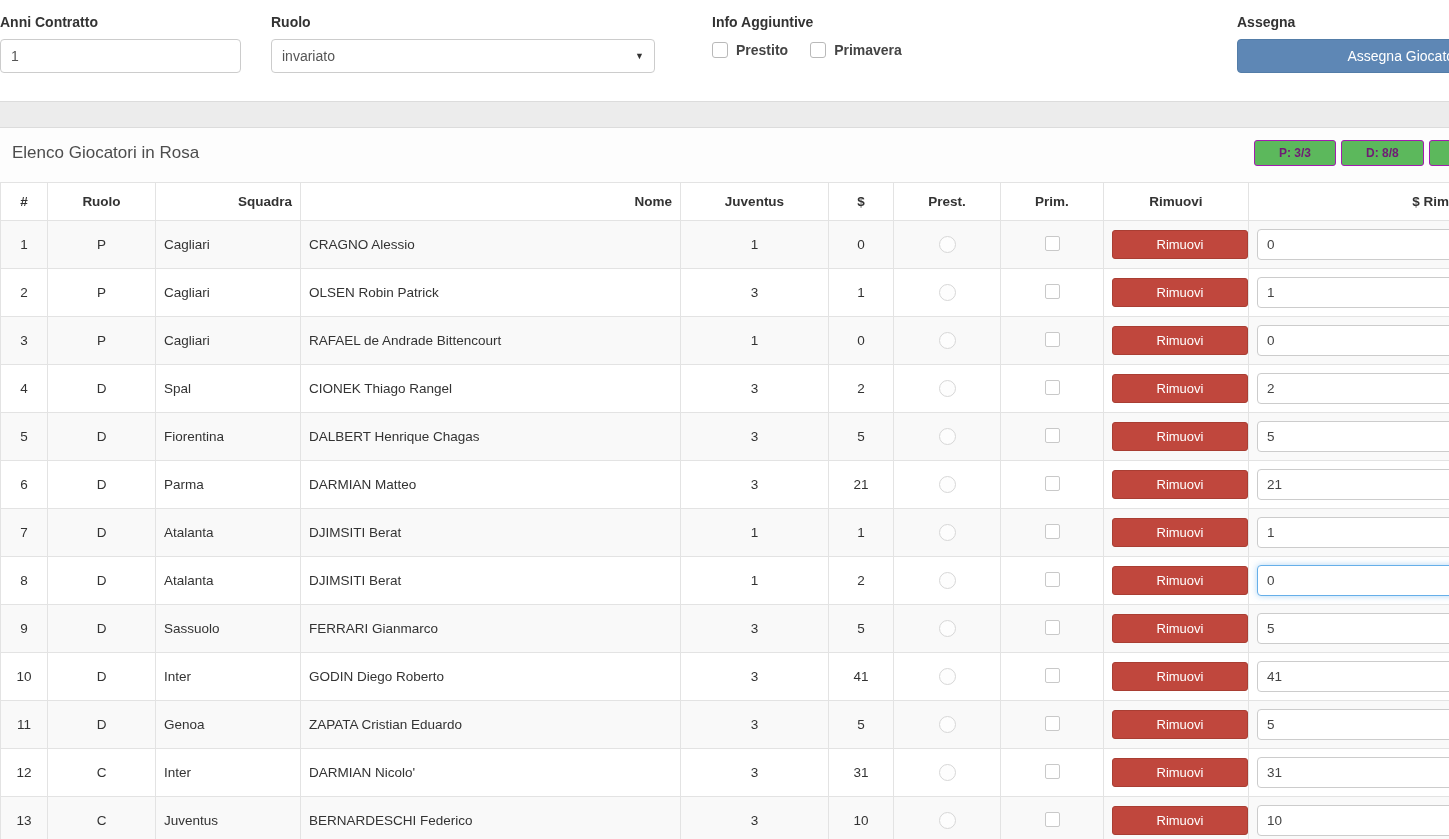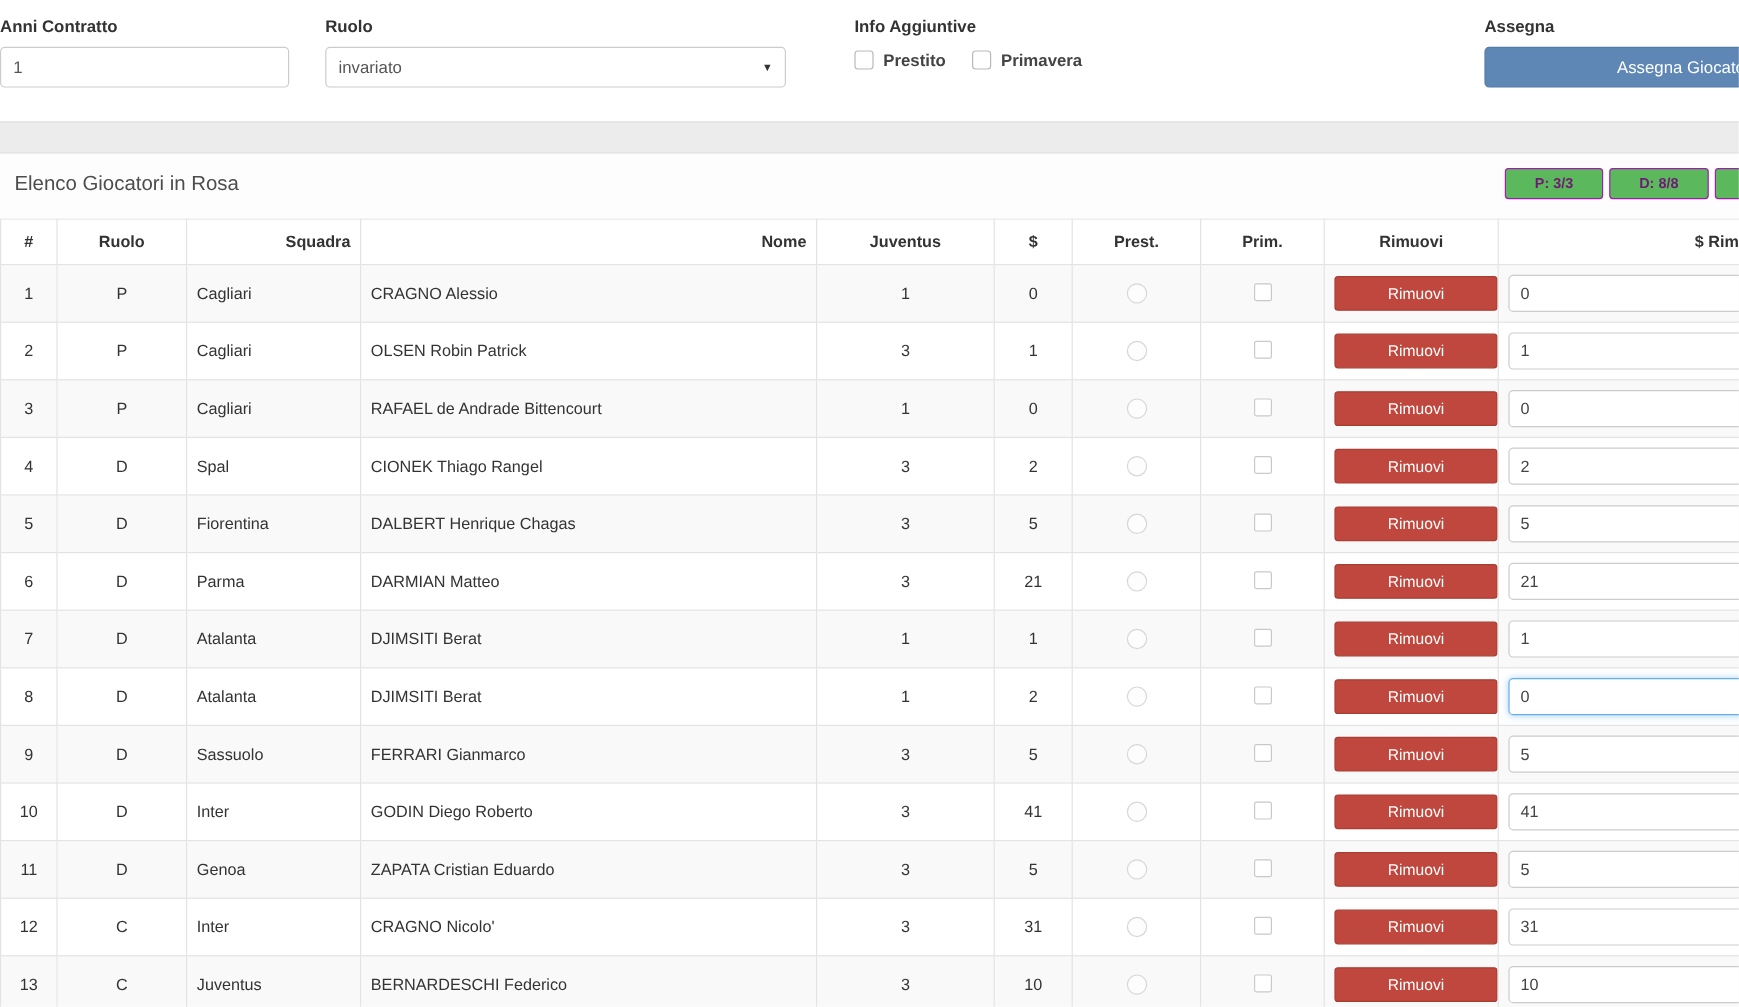--- a/index.html
+++ b/index.html
@@ -394,21 +394,21 @@
     </td>
     <td class="al-left">
       <input class="rimborso-input" type="text" value="5" style="">
     </td>
   </tr>
 
   <tr>
     <td class="al-center">12</td>
     <td class="al-center">C</td>
     <td class="al-left">Inter</td>
-    <td class="al-left">CRAGNO Nicolo'</td>
+    <td class="al-left">DARMIAN Nicolo'</td>
     <td class="al-center">3</td>
     <td class="al-center">31</td>
     <td class="al-center">
       <span class="radio"></span>
     </td>
     <td class="al-center">
       <span class="checkbox small"></span>
     </td>
     <td class="al-center">
       <button class="btn-danger">Rimuovi</button>

